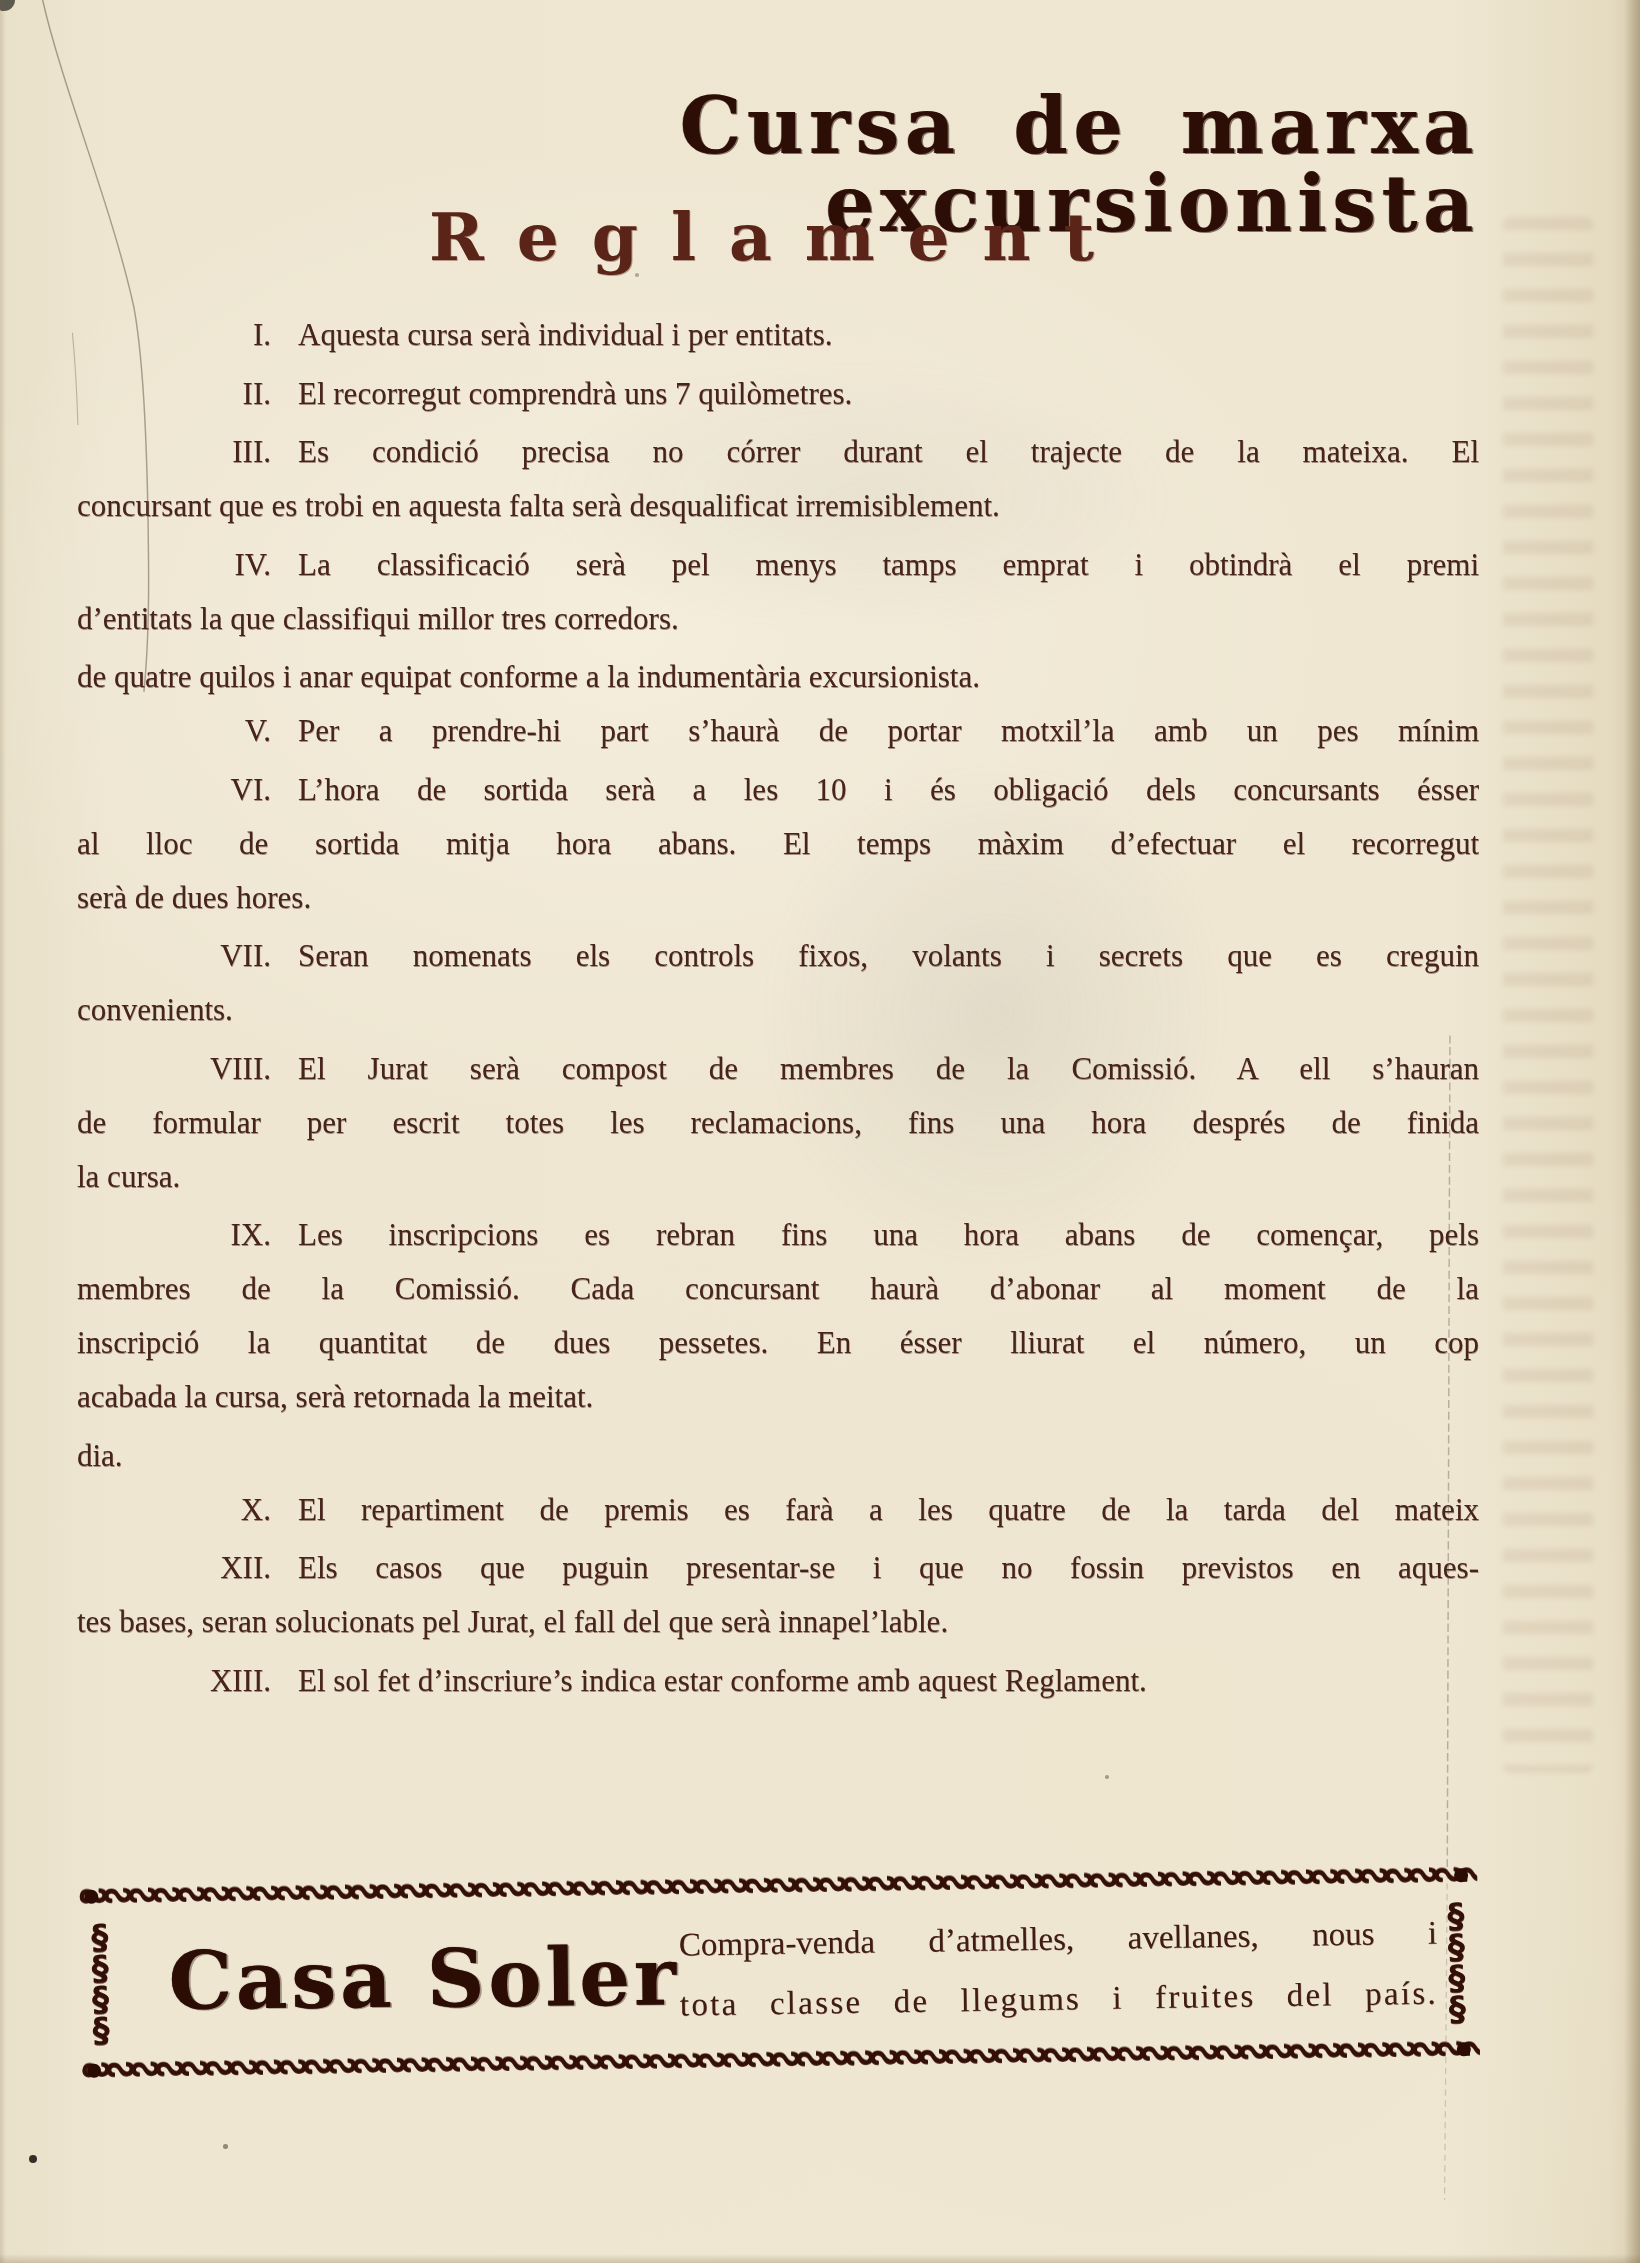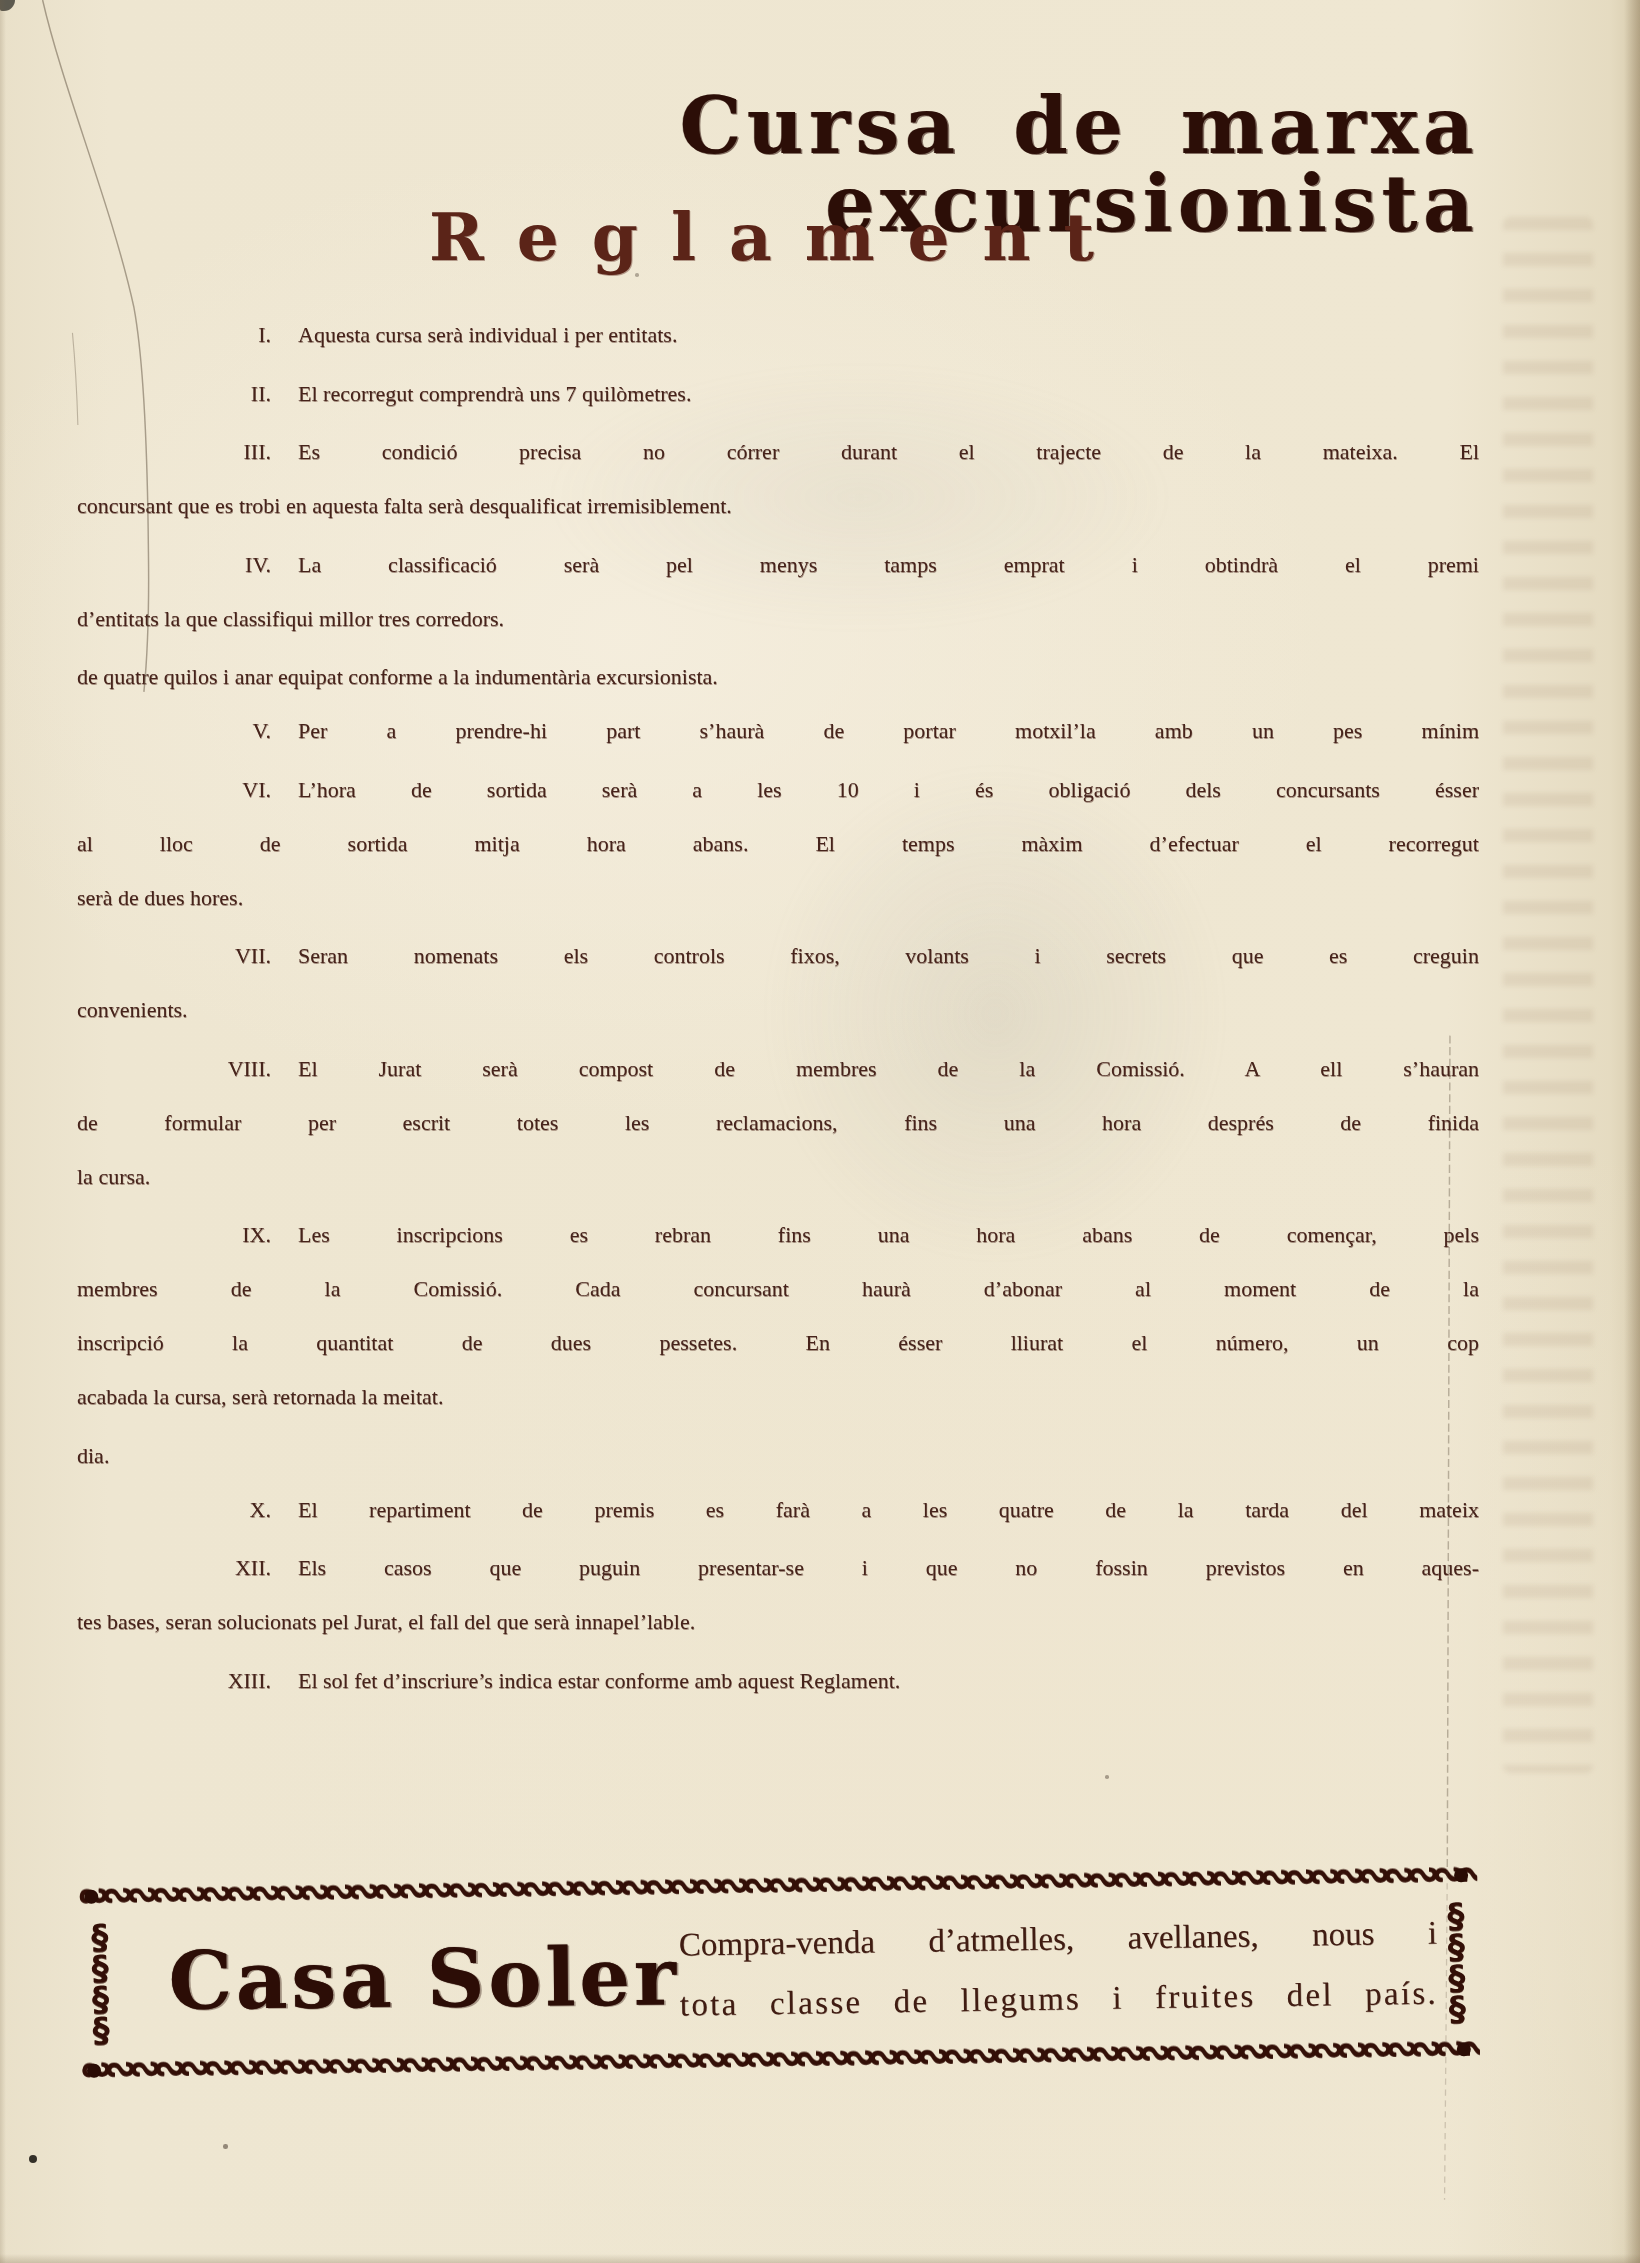--- a/index.html
+++ b/index.html
@@ -32,21 +32,21 @@
     font-family:"DejaVu Serif", serif;font-weight:bold;
     font-size:66px;line-height:1.0;
     letter-spacing:33px;
     color:#5b2418;
     text-shadow:0.9px 0.9px 0 rgba(91,36,24,0.4);
     margin:0;
   }
   
   .rules{
     position:absolute;top:308px;left:77px;width:1402px;
-    font-size:22px;color:#46231b;
+    font-size:31px;color:#46231b;
     text-shadow:0.5px 0.5px 0.5px rgba(70,30,20,0.45);
   }
   .para{margin:0 0 4.5px 0;}
   .line{height:54px;line-height:54px;overflow:hidden;}
   .just{text-align:justify;}
   .just::after{content:"";display:inline-block;width:100%;}
   .rn{display:inline-block;width:194px;text-align:right;margin-right:27px;}
   
   .adbox{
     position:absolute;left:77px;top:1880px;width:1400px;height:208px;

